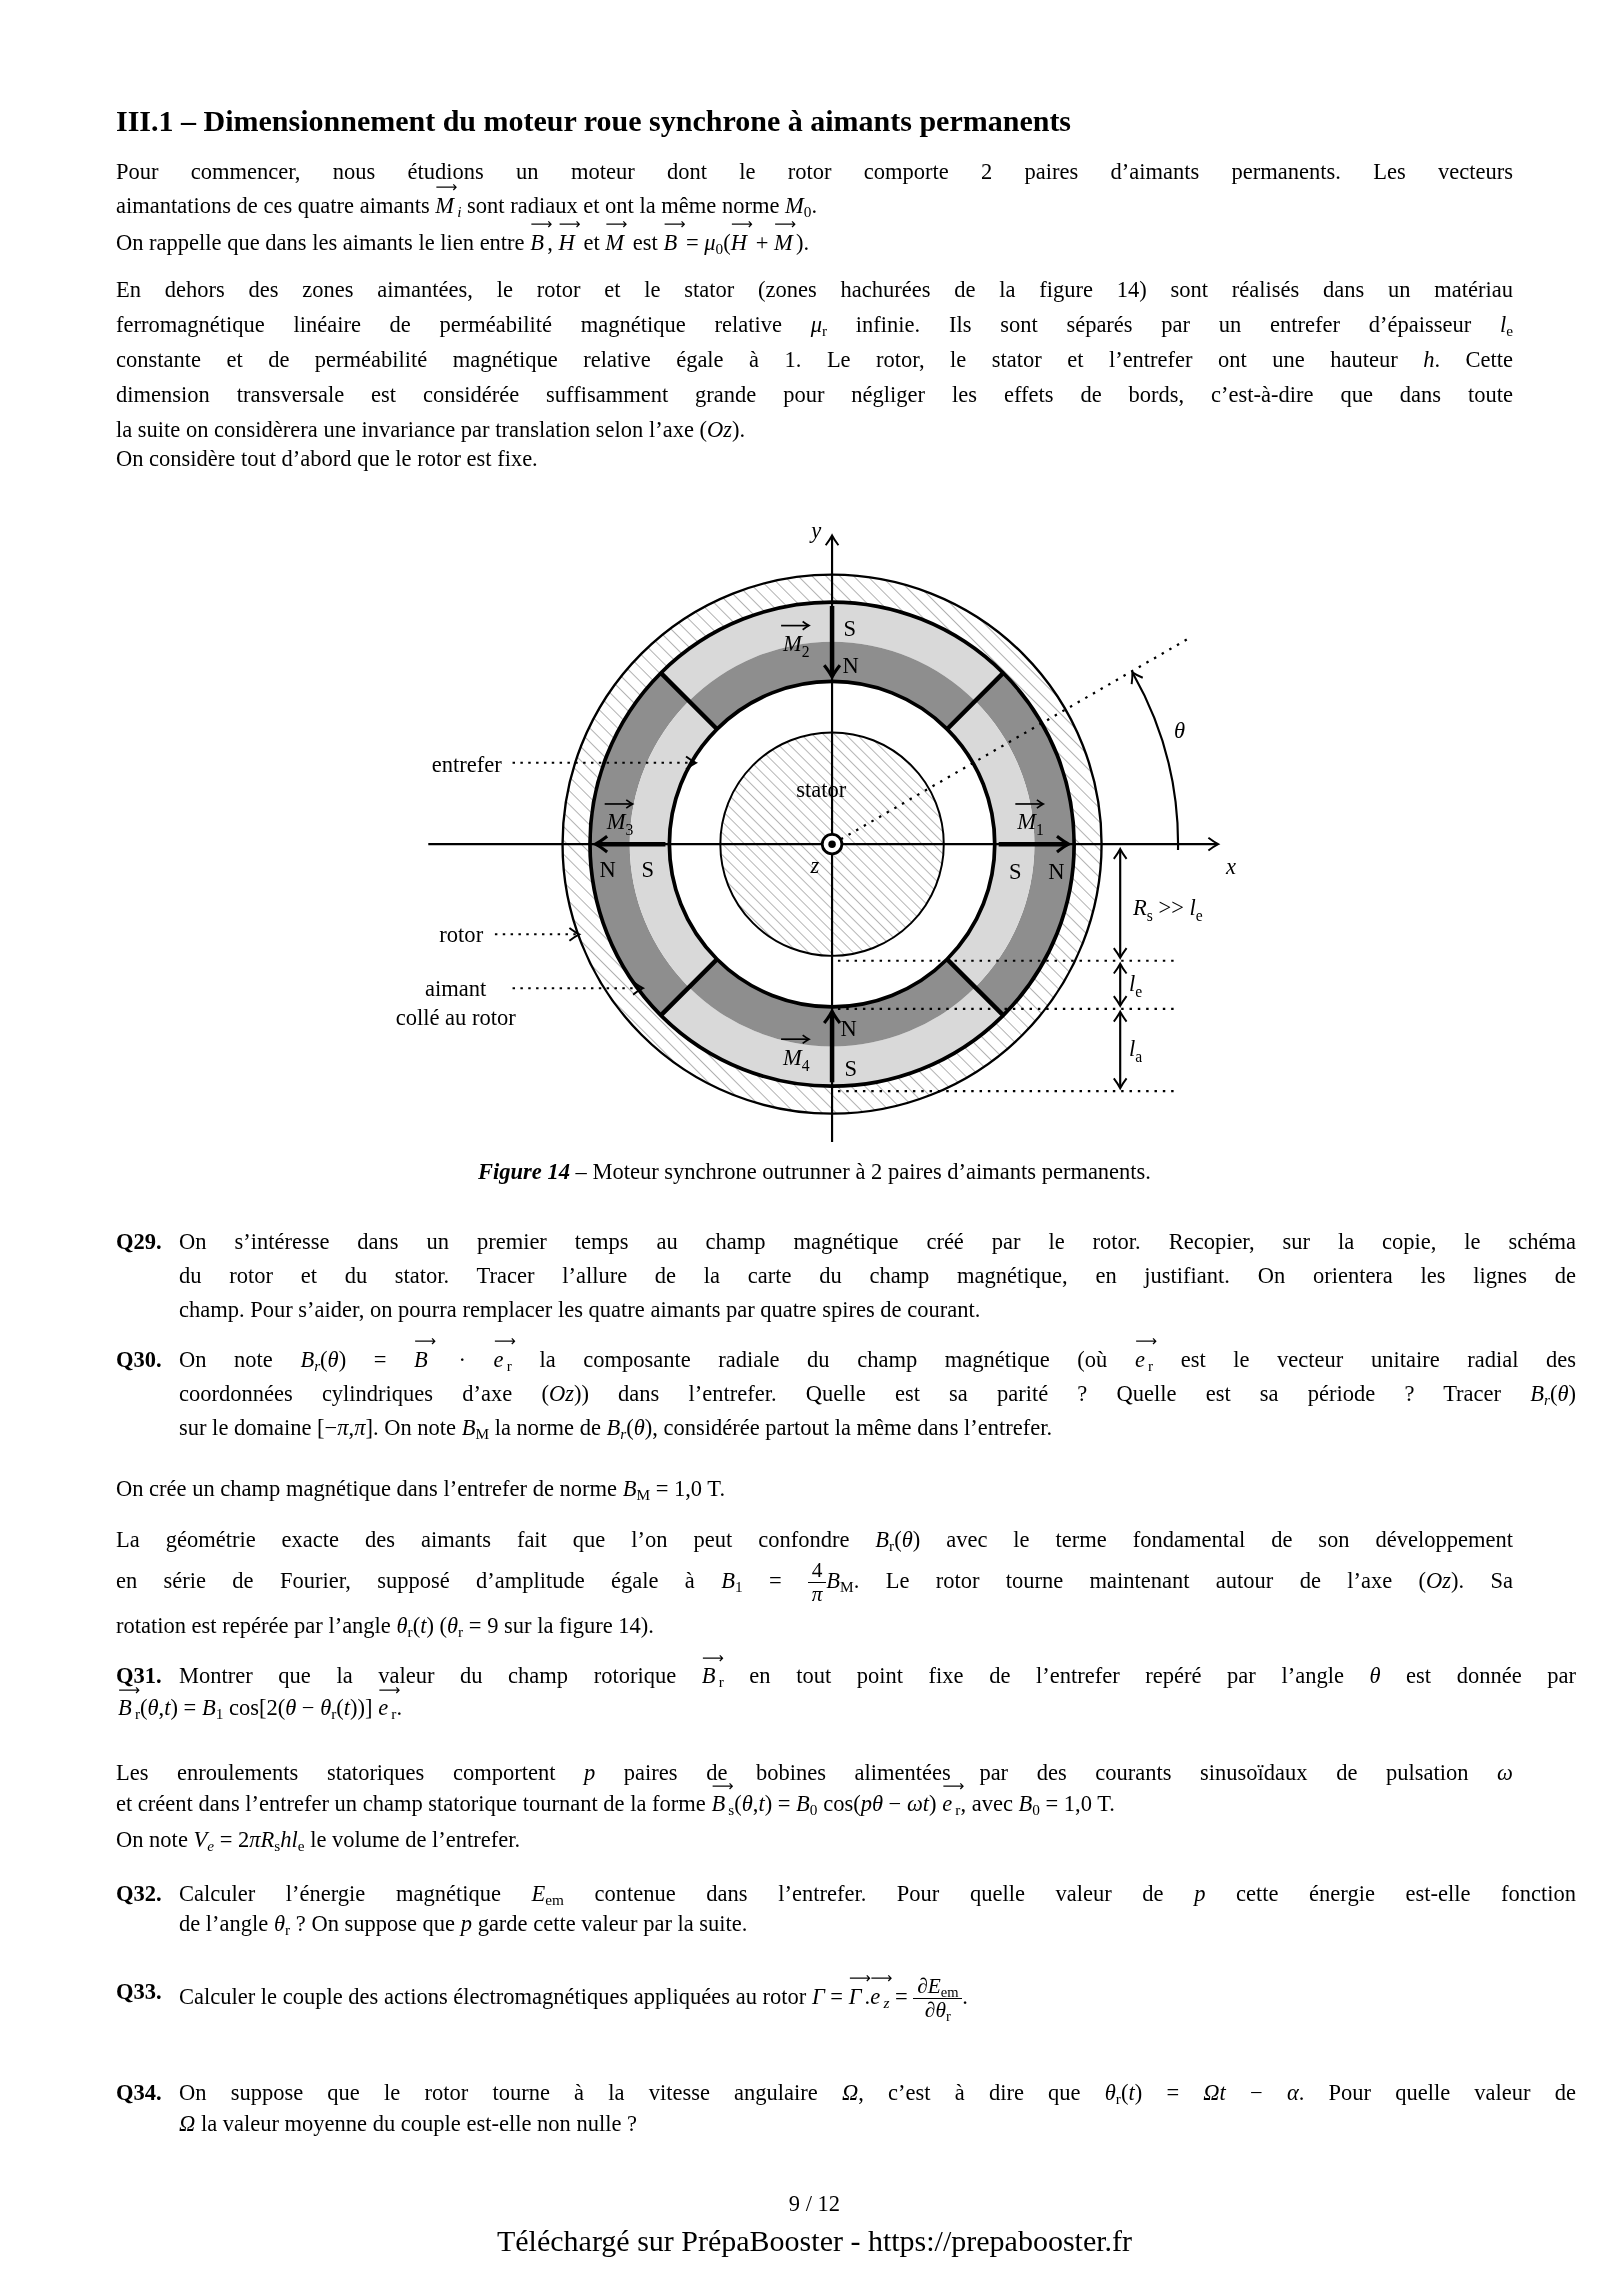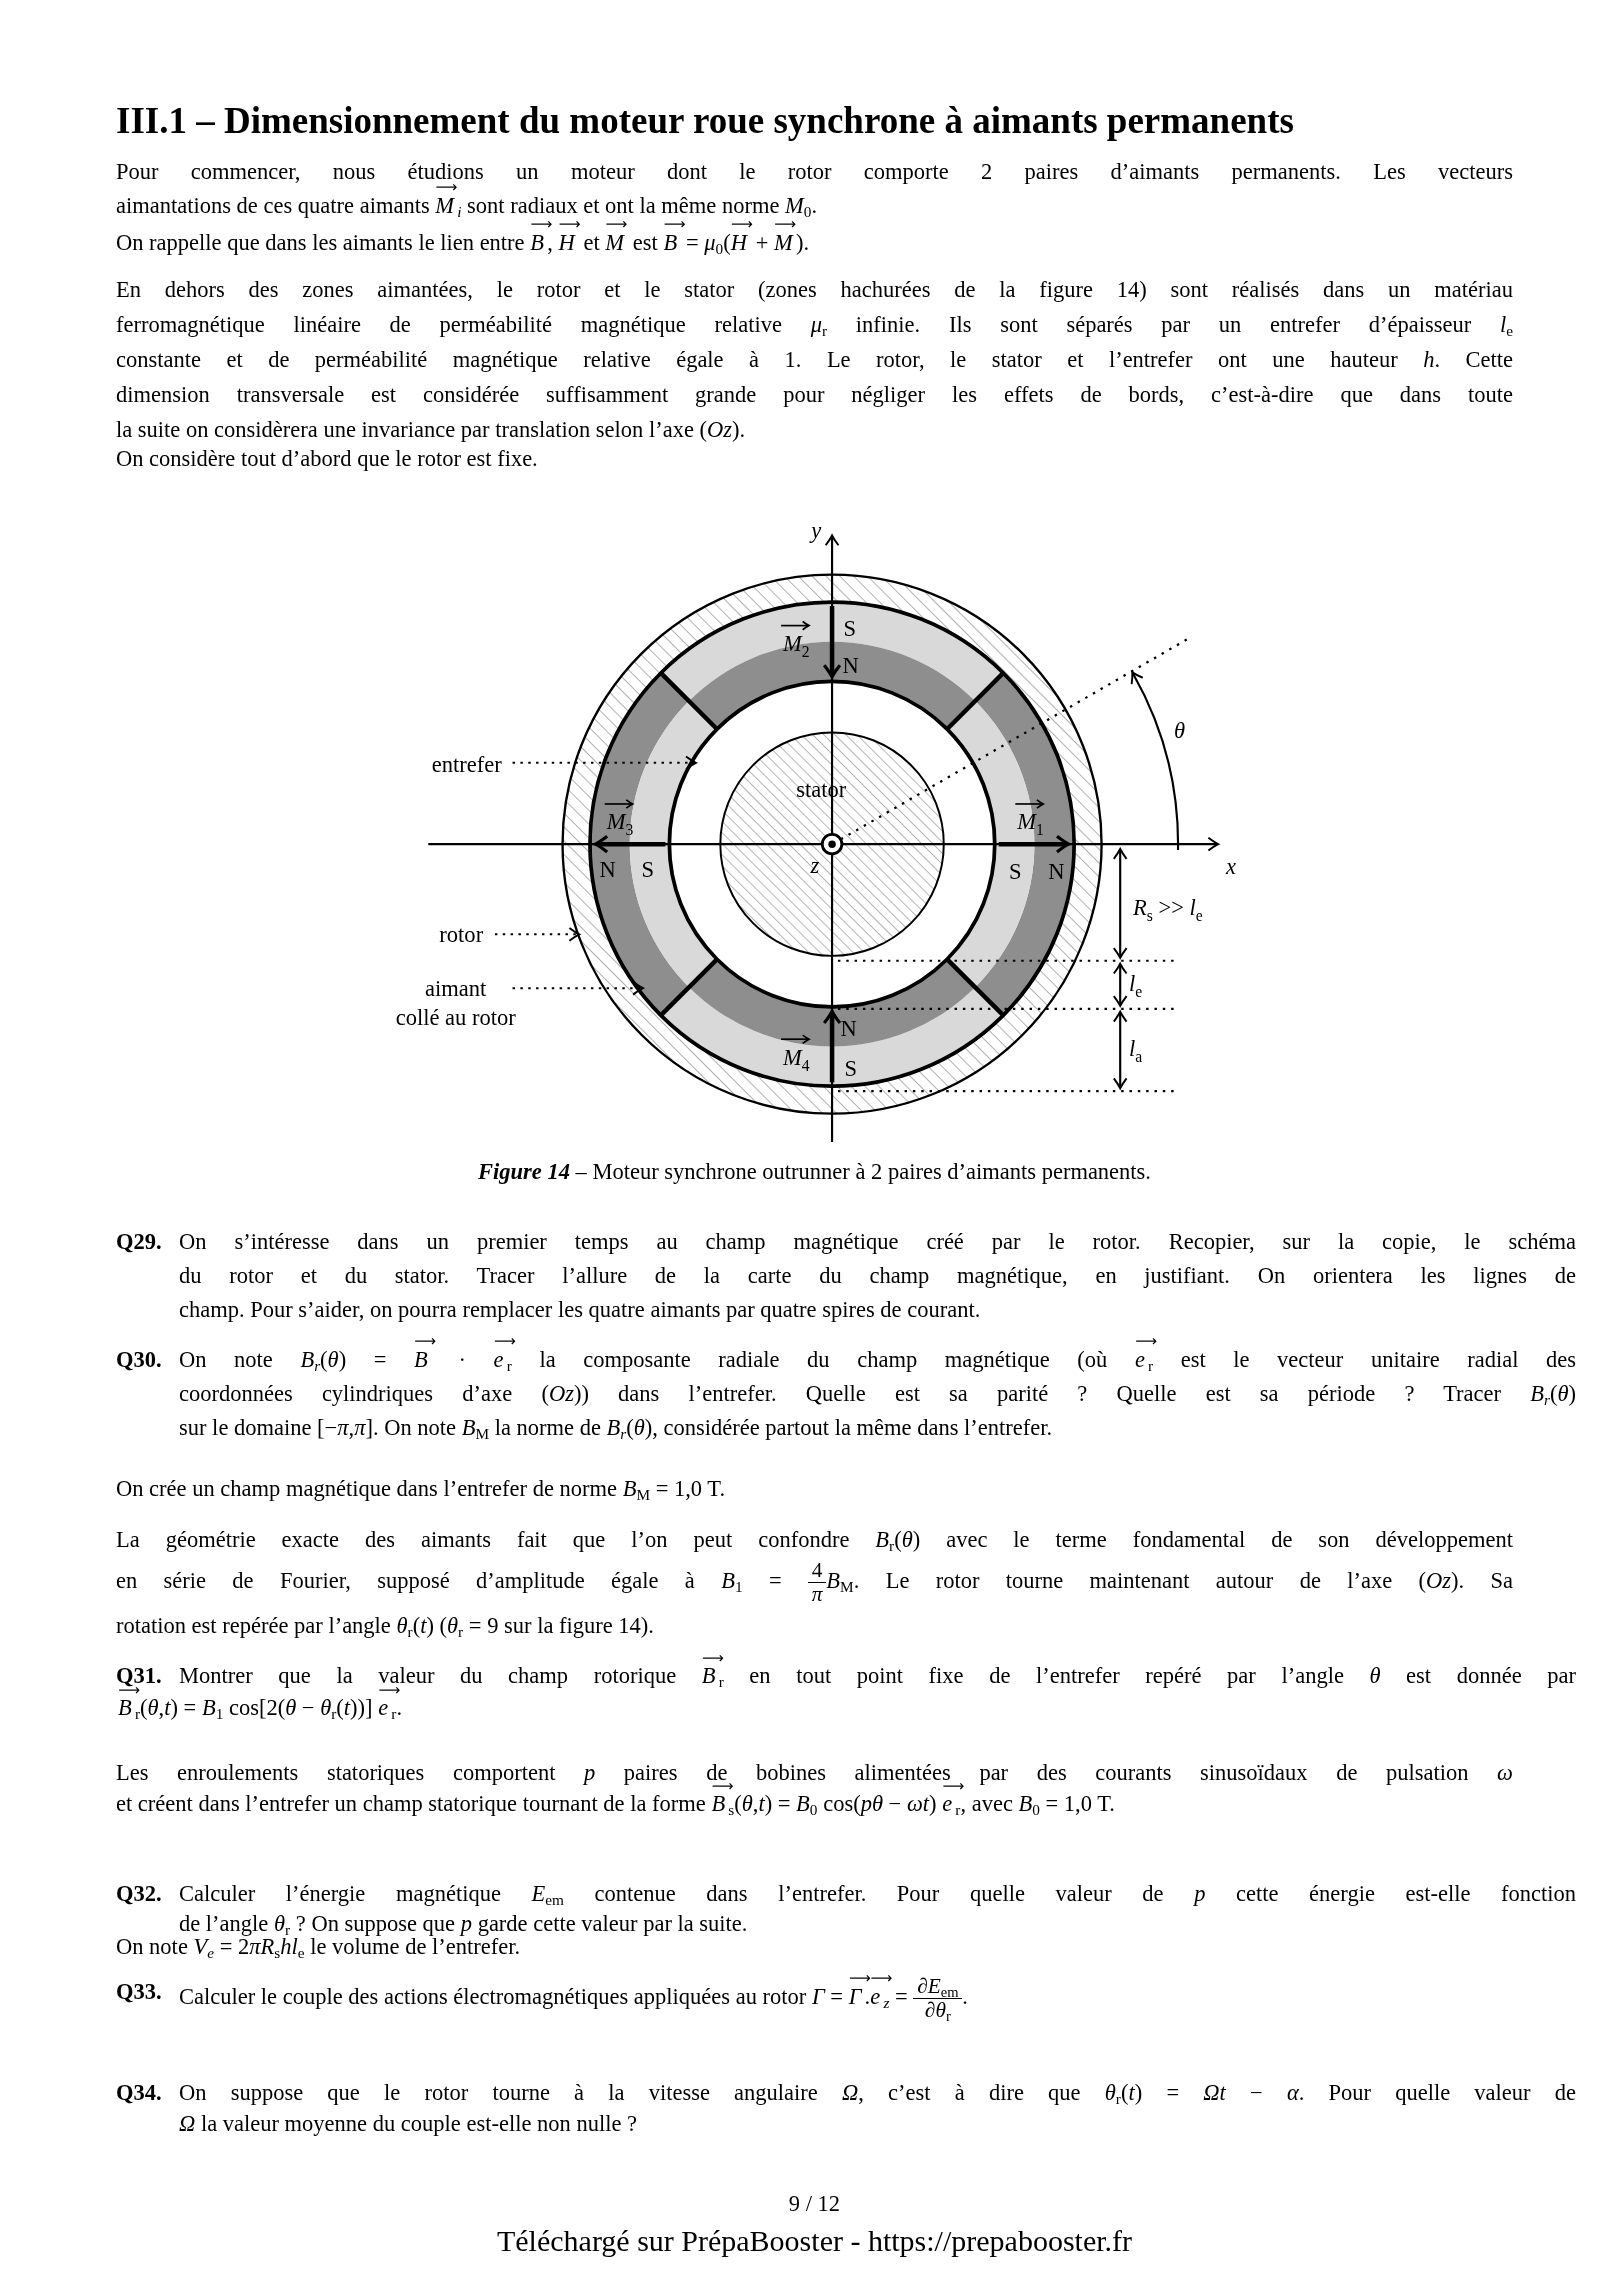--- a/index.html
+++ b/index.html
@@ -15,21 +15,21 @@
   .bd{font-weight:700;font-style:italic;}
   sub{font-size:68%;vertical-align:-0.28em;line-height:0;}
   .vec{position:relative;display:inline-block;font-style:italic;margin-right:0.14em;}
   .vec .va{position:absolute;left:0.02em;top:-0.66em;font-size:0.68em;font-style:normal;line-height:1;letter-spacing:-0.05em;}
   .fr{display:inline-block;vertical-align:middle;text-align:center;line-height:1.08;font-size:0.95em;}
   .fr .fn{display:block;border-bottom:1.5px solid #000;padding:0 0.18em;}
   .fr .fd{display:block;padding:0 0.18em;}
   .q{padding-left:63px;}
   .qlab{position:absolute;left:0;top:0;font-weight:700;}
   .fml{margin-left:-61px;text-align:left !important;}
-  #title{position:absolute;left:116px;top:104px;font-size:37px;line-height:33px;font-weight:700;}
+  #title{position:absolute;left:116px;top:104px;font-size:30px;line-height:33px;font-weight:700;}
   #pagenum{top:2187px;font-size:22.5px;}
   #credit{top:2226px;font-family:Liberation Serif, serif;font-size:30px;line-height:29px;}
   #fig{position:absolute;left:0;top:0;}
   #fig text{font-family:"Liberation Serif",serif;font-size:23px;fill:#000;}
   #fig .it{font-style:italic;}
   #caption{top:1155px;}
 </style>
 </head>
 <body>
 
@@ -192,21 +192,21 @@
   </div>
 <div class="blk q" style="top:1660px;line-height:32px">
   <span class="qlab">Q31.</span>
 <div class="ln jl"><span class="">Montrer que la valeur du champ rotorique </span><span class="vec"><span class="va">⟶</span><span class="it">B</span></span><sub>r</sub><span class=""> en tout point fixe de l’entrefer repéré par l’angle </span><span class="it">θ</span><span class=""> est donnée par</span></div>
     <div class="ln fml"><span class="vec"><span class="va">⟶</span><span class="it">B</span></span><sub>r</sub><span class="">(</span><span class="it">θ</span><span class="">,</span><span class="it">t</span><span class="">) = </span><span class="it">B</span><sub>1</sub><span class=""> cos[2(</span><span class="it">θ</span><span class=""> − </span><span class="it">θ</span><sub>r</sub><span class="">(</span><span class="it">t</span><span class="">))] </span><span class="vec"><span class="va">⟶</span><span class="it">e</span></span><sub>r</sub><span class="">.</span></div>
   </div>
 <div class="blk" style="top:1757px;line-height:31px">
     <div class="ln jl"><span class="">Les enroulements statoriques comportent </span><span class="it">p</span><span class=""> paires de bobines alimentées par des courants sinusoïdaux de pulsation </span><span class="it">ω</span></div>
     <div class="ln"><span class="">et créent dans l’entrefer un champ statorique tournant de la forme </span><span class="vec"><span class="va">⟶</span><span class="it">B</span></span><sub>s</sub><span class="">(</span><span class="it">θ</span><span class="">,</span><span class="it">t</span><span class="">) = </span><span class="it">B</span><sub>0</sub><span class=""> cos(</span><span class="it">pθ</span><span class=""> − </span><span class="it">ωt</span><span class="">) </span><span class="vec"><span class="va">⟶</span><span class="it">e</span></span><sub>r</sub><span class="">, avec </span><span class="it">B</span><sub>0</sub><span class=""> = 1,0 T.</span></div>
   </div>
-<div class="blk" style="top:1930px">
+<div class="blk" style="top:1823px">
     <div class="ln"><span class="">On note </span><span class="it">V</span><sub class="it">e</sub><span class=""> = 2</span><span class="it">πR</span><sub>s</sub><span class="it">hl</span><sub>e</sub><span class=""> le volume de l’entrefer.</span></div>
   </div>
 <div class="blk q" style="top:1879px;line-height:30px">
   <span class="qlab">Q32.</span>
 <div class="ln jl"><span class="">Calculer l’énergie magnétique </span><span class="it">E</span><sub>em</sub><span class=""> contenue dans l’entrefer. Pour quelle valeur de </span><span class="it">p</span><span class=""> cette énergie est-elle fonction</span></div>
     <div class="ln"><span class="">de l’angle </span><span class="it">θ</span><sub>r</sub><span class=""> ? On suppose que </span><span class="it">p</span><span class=""> garde cette valeur par la suite.</span></div>
   </div>
 <div class="blk q" style="top:1975px">
   <span class="qlab">Q33.</span>
 <div class="ln"><span class="">Calculer le couple des actions électromagnétiques appliquées au rotor </span><span class="it">Γ</span><span class=""> = </span><span class="vec"><span class="va">⟶</span><span class="it">Γ</span></span><span class="">.</span><span class="vec"><span class="va">⟶</span><span class="it">e</span></span><sub class="it">z</sub><span class=""> = </span><span class="fr"><span class="fn"><span class="">∂</span><span class="it">E</span><sub>em</sub></span><span class="fd"><span class="">∂</span><span class="it">θ</span><sub>r</sub></span></span><span class="">.</span></div>

